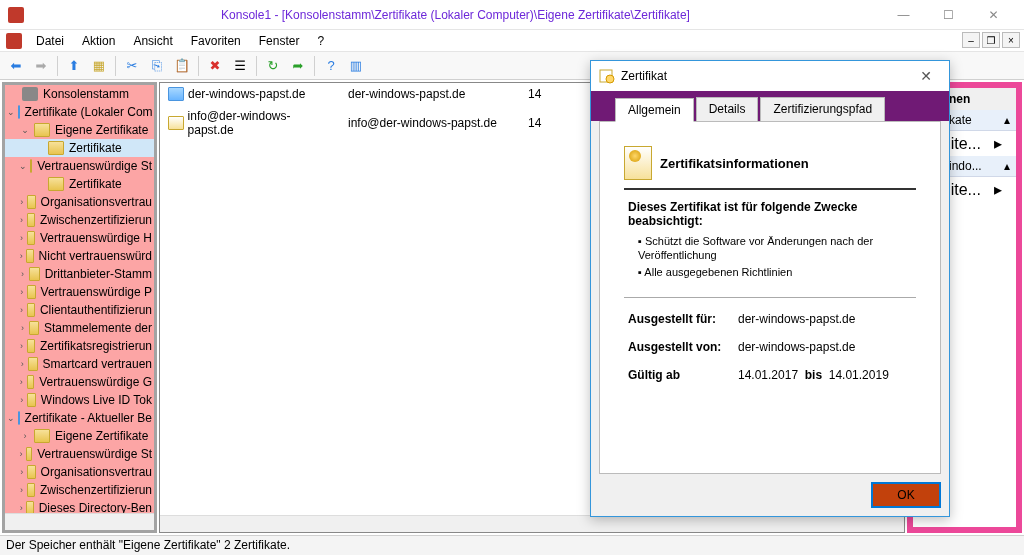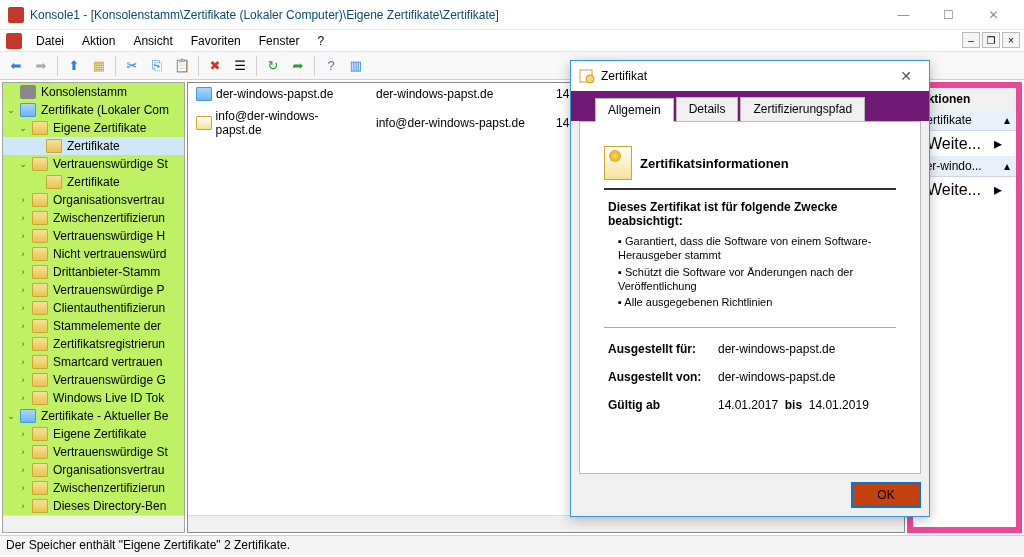--- a/index.html
+++ b/index.html
@@ -1,37 +1,37 @@
 <!DOCTYPE html>
 <html><head>
 <meta charset="utf-8">
 <style>
 * { box-sizing: border-box; margin: 0; padding: 0; font-family: "Segoe UI", Tahoma, sans-serif; }
 body { width: 1024px; height: 557px; background: #fff; overflow: hidden; font-size: 12px; color: #000; }
 
 
 .titlebar { height: 30px; background: #fff; display: flex; align-items: center; padding: 0 8px; border-bottom: 1px solid #e5e5e5; }
 .titlebar .app-icon { width: 16px; height: 16px; background: #c0392b; margin-right: 6px; border-radius: 2px; }
-.titlebar .title { color: #0c4a6e; font-size: 12px; flex: 1; }
+.titlebar .title { color: #6d28d9; font-size: 12px; flex: 1; text-align: center; }
 .titlebar .win-controls { display: flex; gap: 0; }
 .titlebar .win-btn { width: 45px; height: 30px; display: flex; align-items: center; justify-content: center; color: #888; font-size: 12px; }
 
 
 .menubar { height: 22px; display: flex; align-items: center; padding: 0 6px; gap: 2px; border-bottom: 1px solid #e5e5e5; }
 .menubar .menu-item { padding: 2px 8px; font-size: 12px; }
 .menubar .app-icon-small { width: 16px; height: 16px; background: #c0392b; margin-right: 4px; border-radius: 2px; }
 
 
 .toolbar { height: 28px; display: flex; align-items: center; padding: 0 4px; gap: 1px; border-bottom: 1px solid #d0d0d0; background: #f8f8f8; }
 .toolbar .tb-btn { width: 24px; height: 24px; display: flex; align-items: center; justify-content: center; border: 1px solid transparent; font-size: 13px; }
 .toolbar .tb-sep { width: 1px; height: 20px; background: #d0d0d0; margin: 0 3px; }
 
 
 .content { display: flex; height: 455px; }
-.tree-panel { width: 183px; border: 1px solid #a3a3a3; margin: 2px 0 2px 2px; overflow: auto; background: #bef264; position: relative; }
+.tree-panel { width: 155px; border: 3px solid #a3a3a3; margin: 2px 0 2px 2px; overflow: auto; background: #fca5a5; position: relative; }
 .tree-panel .scroll-x { position: absolute; bottom: 0; left: 0; right: 0; height: 17px; background: #f0f0f0; border-top: 1px solid #ddd; }
 .tree-node { display: flex; align-items: center; padding: 1px 0; white-space: nowrap; font-size: 12px; }
 .tree-node .expander { width: 12px; text-align: center; color: #555; font-size: 9px; cursor: pointer; }
 .tree-node .folder-icon { width: 16px; height: 14px; margin: 0 3px; display: inline-block; }
 .folder-icon.closed { background: linear-gradient(#f7e19a, #e8c44f); border: 1px solid #c8a830; border-radius: 1px; }
 .folder-icon.open { background: linear-gradient(#f7e19a, #e8c44f); border: 1px solid #c8a830; border-radius: 1px; }
 .root-icon { width: 16px; height: 14px; background: #888; border-radius: 2px; display: inline-block; margin: 0 3px; }
 .cert-icon { width: 16px; height: 14px; background: linear-gradient(#a8d8ff,#6ab5ff); border: 1px solid #4a95df; border-radius: 1px; display: inline-block; margin: 0 3px; }
 .tree-node.selected { background: #d0e7f8; }
 .tree-node .label { padding: 1px 2px; }
@@ -53,21 +53,21 @@
 
 .actions-panel { width: 115px; border: 6px solid #ec4899; margin: 2px 2px 2px 0; background: #fff; }
 .actions-panel .hdr { background: #f0f0f0; padding: 4px 6px; font-weight: bold; font-size: 12px; }
 .actions-panel .section { background: #e8f0fa; padding: 3px 6px; font-size: 12px; display: flex; justify-content: space-between; align-items: center; border-bottom: 1px solid #d0d8e8; }
 .actions-panel .action-item { padding: 3px 14px; font-size: 16px; display: flex; justify-content: space-between; align-items: center; }
 
 
 .statusbar { height: 20px; border-top: 1px solid #d0d0d0; padding: 2px 6px; font-size: 12px; background: #f4f4f4; }
 
 
-.dialog { position: absolute; left: 570px; top: 60px; width: 360px; height: 457px; background: #f0f0f0; border: 1px solid #3496db; box-shadow: 0 3px 12px rgba(0,0,0,0.25); display: flex; flex-direction: column; }
+.dialog { position: absolute; left: 590px; top: 60px; width: 360px; height: 457px; background: #f0f0f0; border: 1px solid #3496db; box-shadow: 0 3px 12px rgba(0,0,0,0.25); display: flex; flex-direction: column; }
 .dialog .dlg-title { height: 30px; display: flex; align-items: center; padding: 0 8px; background: #fff; }
 .dialog .dlg-title .dlg-icon { width: 16px; height: 16px; margin-right: 6px; }
 .dialog .dlg-title .dlg-label { flex: 1; font-size: 12px; }
 .dialog .dlg-title .dlg-close { width: 30px; text-align: center; font-size: 14px; color: #555; }
 .dialog .tabs { display: flex; padding: 6px 8px 0 24px; background: #701a75; }
 .dialog .tab { padding: 4px 12px; font-size: 12px; border: 1px solid #bbb; border-bottom: none; background: #f0f0f0; margin-right: 2px; }
 .dialog .tab.active { background: #fff; border-bottom: 1px solid #fff; position: relative; top: 1px; }
 .dialog .tab-body { flex: 1; margin: 0 8px 8px 8px; border: 1px solid #bbb; background: #fff; padding: 24px; display: flex; flex-direction: column; }
 .cert-info-hdr { display: flex; align-items: center; gap: 8px; padding-bottom: 8px; border-bottom: 2px solid #333; }
 .ribbon-icon { width: 28px; height: 34px; display: inline-block; background: linear-gradient(#fff,#f7e19a); border: 1px solid #c8a830; position: relative; }
@@ -341,21 +341,20 @@
     <div class="tab">Zertifizierungspfad</div>
   </div>
   <div class="tab-body">
     <div class="cert-info-hdr">
       <span class="ribbon-icon"></span>
       <span class="ttl">Zertifikatsinformationen</span>
     </div>
     <div class="cert-purpose">
       <div class="lead">Dieses Zertifikat ist für folgende Zwecke beabsichtigt:</div>
       <ul>
-        <li>Garantiert, dass die Software von einem Software-Herausgeber stammt</li>
         <li>Schützt die Software vor Änderungen nach der Veröffentlichung</li>
         <li>Alle ausgegebenen Richtlinien</li>
       </ul>
     </div>
     <div class="cert-fields">
       <div class="field">
           <span class="lbl">Ausgestellt für:</span>
           <span class="val">der-windows-papst.de</span>
         </div>
       <div class="field">

